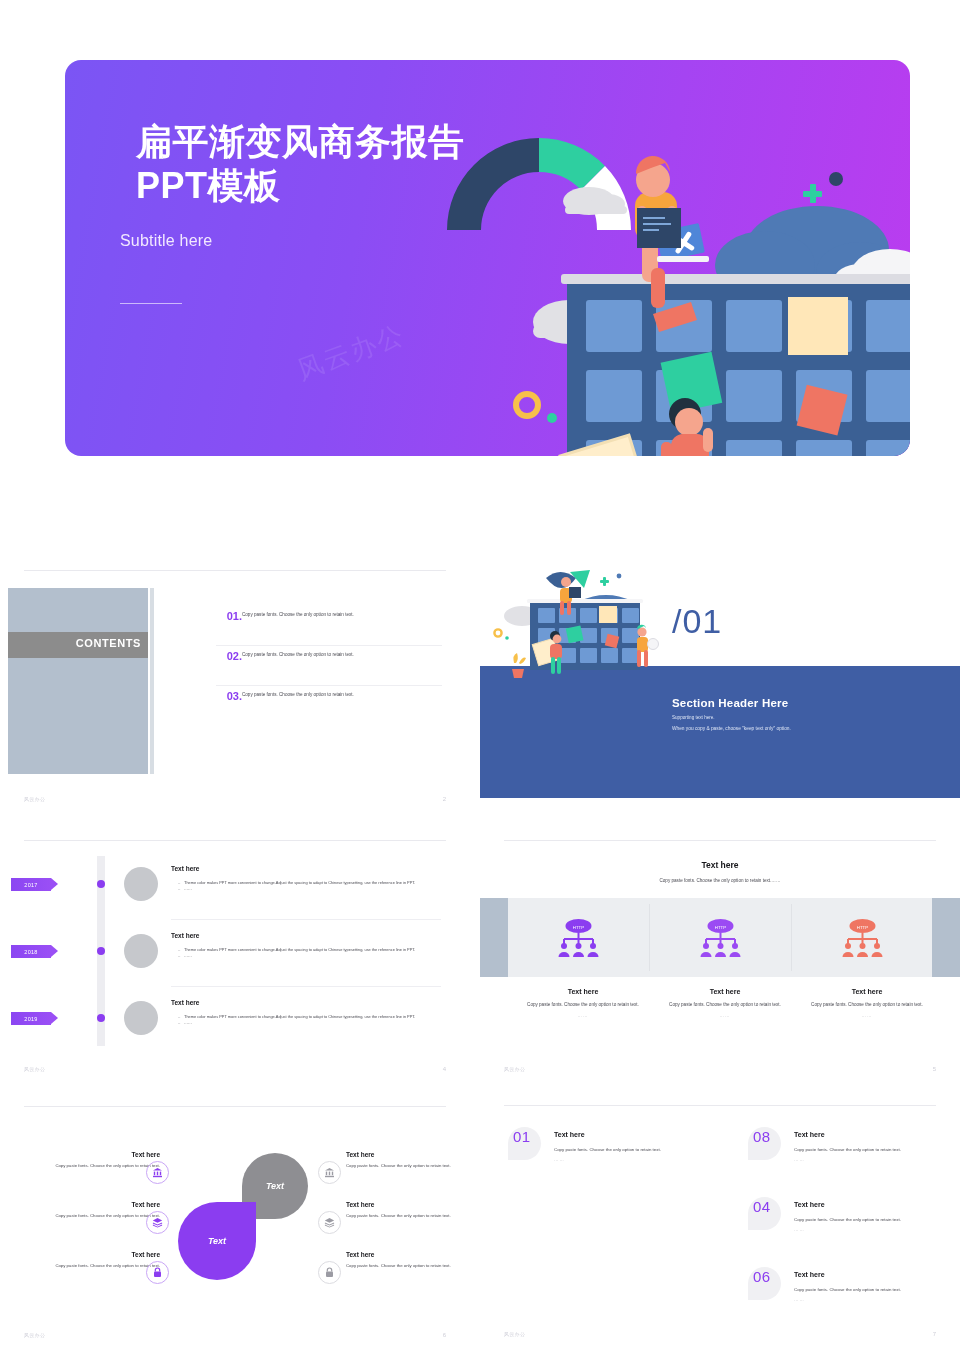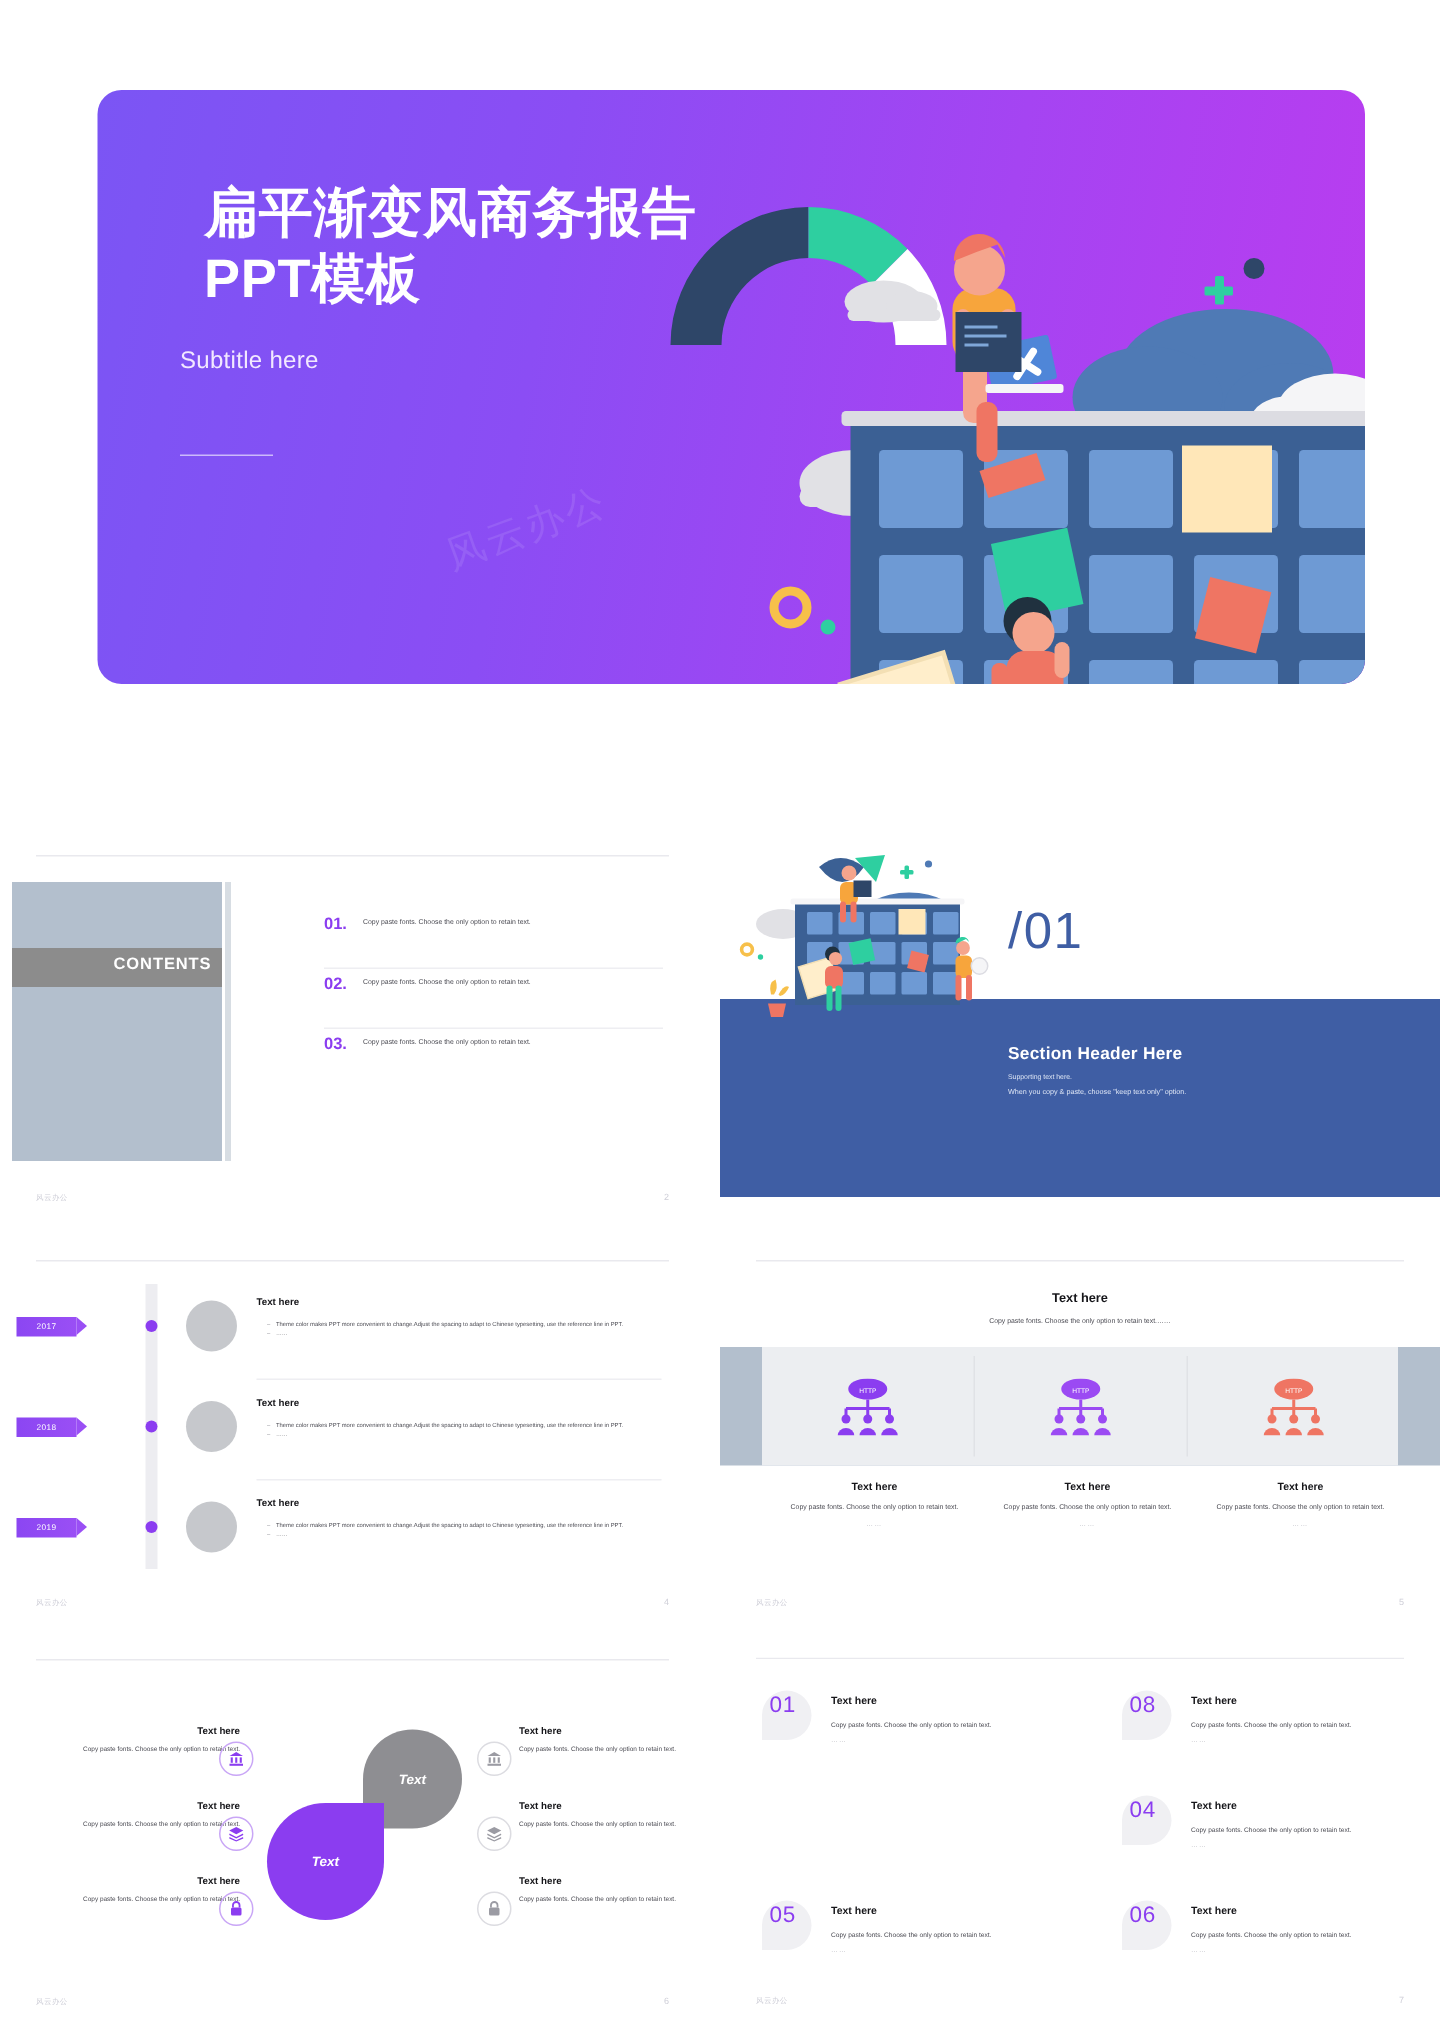--- a/index.html
+++ b/index.html
@@ -27,21 +27,21 @@
   
   .ill{position:absolute;inset:0;pointer-events:none;}
 
   
   #slide2{left:0px;top:570px;width:470px;height:240px;}
   .c-panel{position:absolute;left:8px;top:18px;width:140px;height:186px;background:#b3bfcd;}
   .c-panel-band{position:absolute;left:0;top:44px;width:100%;height:26px;background:#8c8c8c;}
   .c-panel-band span{position:absolute;right:7px;top:5px;color:#fff;font-size:11px;font-weight:700;letter-spacing:.6px;}
   .c-panel-edge{position:absolute;left:150px;top:18px;width:4px;height:186px;background:#d7dde3;}
   .c-list{position:absolute;left:216px;top:36px;width:226px;}
-  .c-item{position:relative;height:35px;border-bottom:1px solid #eeeef2;display:flex;align-items:flex-start;padding-top:4px;}
+  .c-item{position:relative;height:35px;border-bottom:1px solid #eeeef2;display:flex;align-items:flex-start;padding-top:4px;text-align:right;}
   .c-item:last-child{border-bottom:none;}
   .c-num{width:26px;color:#8b3df0;font-size:11px;font-weight:700;flex:none;}
   .c-txt{font-size:4.6px;line-height:1.75;color:#4a4a52;padding-top:1px;}
 
   
   #slide3{left:480px;top:570px;width:480px;height:240px;}
   .sec-band{position:absolute;left:0;top:96px;width:100%;height:132px;background:#3f5ea4;}
   .sec-num{position:absolute;left:192px;top:32px;font-size:34px;color:#3f5ea4;font-weight:400;letter-spacing:1px;}
   .sec-h{position:absolute;left:192px;top:127px;color:#fff;font-size:11.5px;font-weight:700;letter-spacing:.2px;}
   .sec-s1{position:absolute;left:192px;top:145px;color:#dde5f5;font-size:4.6px;}
@@ -574,27 +574,20 @@
     </div>
 
     <div class="p-cell" style="left:268px;top:92px">
       <div class="p-pin"></div>
       <div class="p-num">04</div>
       <div class="p-h">Text here</div>
       <div class="p-b">Copy paste fonts. Choose the only option to retain text.</div>
       <div class="p-d">……</div>
     </div>
 
-    <div class="p-cell" style="left:28px;top:162px">
-      <div class="p-pin"></div>
-      <div class="p-num">05</div>
-      <div class="p-h">Text here</div>
-      <div class="p-b">Copy paste fonts. Choose the only option to retain text.</div>
-      <div class="p-d">……</div>
-    </div>
     <div class="p-cell" style="left:268px;top:162px">
       <div class="p-pin"></div>
       <div class="p-num">06</div>
       <div class="p-h">Text here</div>
       <div class="p-b">Copy paste fonts. Choose the only option to retain text.</div>
       <div class="p-d">……</div>
     </div>
 
     <div class="foot-left">风云办公</div>
     <div class="foot-right">7</div>

